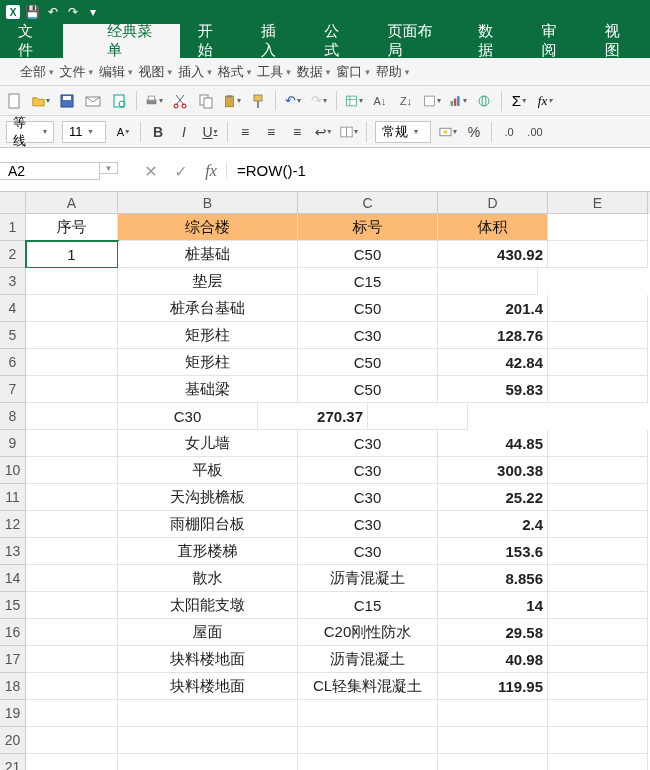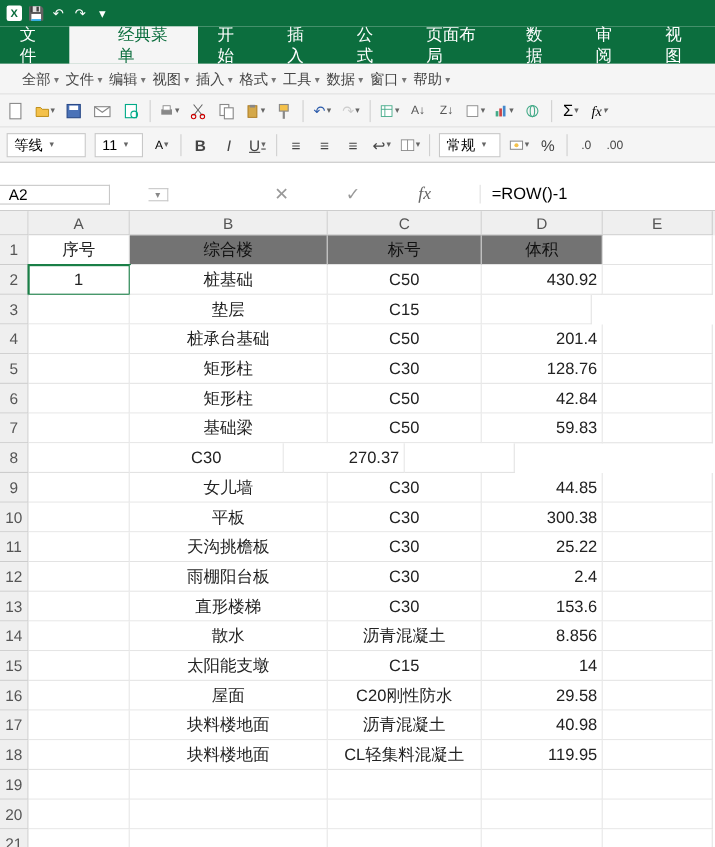--- a/index.html
+++ b/index.html
@@ -25,38 +25,38 @@
 .tdrop::after { content: "▾"; font-size: 8px; color: #666; }
 
 .fmtbar { height: 32px; background: #f5f5f5; border-bottom: 1px solid #c8c8c8; display: flex; align-items: center; padding: 0 6px; gap: 8px; font-size: 13px; }
 .fmtsel { border: 1px solid #c8c8c8; background: #fff; height: 22px; display: inline-flex; align-items: center; padding: 0 6px; gap: 6px; }
 .fmtsel::after { content: "▾"; font-size: 8px; color: #666; }
 .fbtn { width: 18px; height: 18px; display: inline-flex; align-items: center; justify-content: center; font-size: 14px; color: #444; }
 .fbtn.bold { font-weight: bold; }
 .fbtn.italic { font-style: italic; }
 .fbtn.underline { text-decoration: underline; }
 
-.namebox-row { height: 30px; display: flex; align-items: center; border-bottom: 1px solid #c8c8c8; margin-top: 14px; gap: 35px; }
+.namebox-row { height: 30px; display: flex; align-items: flex-start; border-bottom: 1px solid #c8c8c8; margin-top: 14px; }
 .namebox { width: 100px; border: 1px solid #c8c8c8; border-left: none; display: flex; align-items: center; padding: 0 8px; font-size: 14px; background: #fff; }
 .ndrop { width: 18px; display: flex; align-items: center; justify-content: center; border: 1px solid #c8c8c8; border-left: none; color: #888; font-size: 9px; }
 .fxgap { width: 18px; }
 .fxbtn { width: 30px; display: flex; align-items: center; justify-content: center; color: #999; font-size: 16px; }
 .fxbtn.fx { font-style: italic; font-family: serif; color: #666; }
 .fbar { flex: 1; display: flex; align-items: center; padding: 0 10px; font-size: 15px; background: #fff; border-left: 1px solid #e0e0e0; }
 
 .grid { display: flex; flex-direction: column; }
 .ghead { display: flex; height: 22px; background: #efefef; }
 .corner { width: 26px; border-right: 1px solid #ccc; border-bottom: 1px solid #ccc; background: #efefef; }
 .colh { border-right: 1px solid #ccc; border-bottom: 1px solid #ccc; display: flex; align-items: center; justify-content: center; color: #555; font-size: 14px; background: #efefef; }
 .grow { display: flex; height: 27px; }
 .rowh { width: 26px; border-right: 1px solid #ccc; border-bottom: 1px solid #ccc; display: flex; align-items: center; justify-content: center; color: #555; font-size: 14px; background: #efefef; }
 .cell { border-right: 1px solid #e3e3e3; border-bottom: 1px solid #e3e3e3; display: flex; align-items: center; justify-content: center; font-size: 15px; color: #222; background: #fff; padding: 0 4px; }
-.cell.hdr { background: #737373; color: #111; font-weight: 500; }
+.cell.hdr { background: #fdba74; color: #111; font-weight: 500; }
 .cell.sel { outline: 2px solid #1a7f47; outline-offset: -1px; }
-.cell.right { justify-content: flex-end; }
+.cell.right { justify-content: flex-end; font-weight: bold; }
 .cA { width: 92px; } .cB { width: 180px; } .cC { width: 140px; } .cD { width: 110px; } .cE { width: 100px; }
 </style>
 </head>
 <body>
 
 <div class="titlebar">
   <span class="icon">X</span>
   <span class="qat">💾</span>
   <span class="qat">↶</span>
   <span class="qat">↷</span>
@@ -179,21 +179,21 @@
         <circle cx="8" cy="8" r="5" fill="none" stroke="#4a8"></circle>
         <ellipse cx="8" cy="8" rx="2" ry="5" fill="none" stroke="#4a8"></ellipse>
       </svg>
     </span>
   <span class="tsep"></span>
   <span class="tbtn tdrop" style="font-size:15px">Σ</span>
   <span class="tbtn tdrop" style="font-style:italic;font-family:serif">fx</span>
 </div>
 
 <div class="fmtbar">
-  <div class="fmtsel" style="width:72px">等线</div>
+  <div class="fmtsel" style="width:48px">等线</div>
   <div class="fmtsel" style="width:44px">11</div>
   <span class="tbtn tdrop" style="font-size:11px">A</span>
   <span class="tsep"></span>
   <span class="fbtn bold">B</span>
   <span class="fbtn italic">I</span>
   <span class="fbtn underline tdrop">U</span>
   <span class="tsep"></span>
   <span class="fbtn">≡</span>
   <span class="fbtn">≡</span>
   <span class="fbtn">≡</span>

